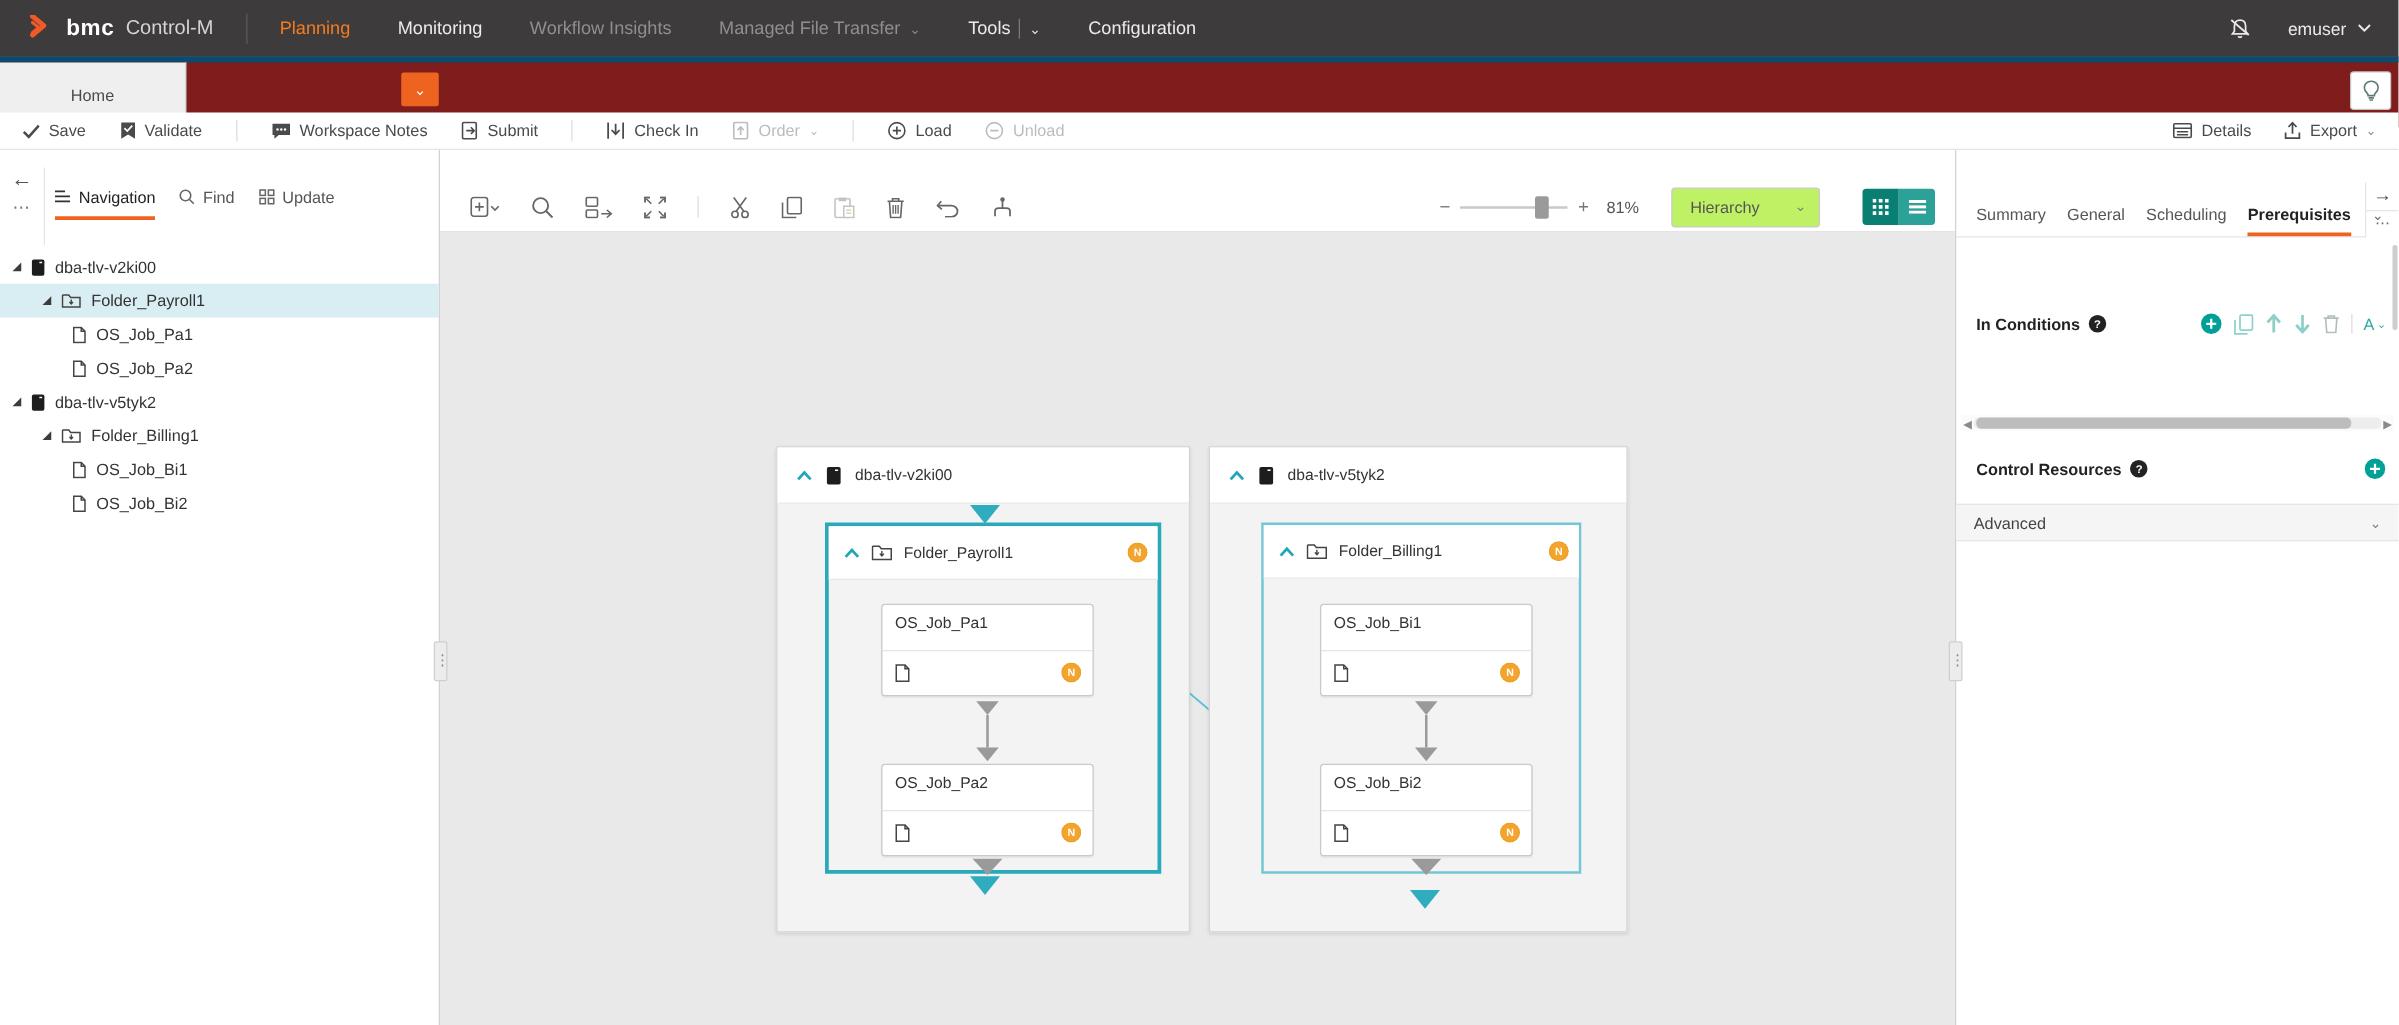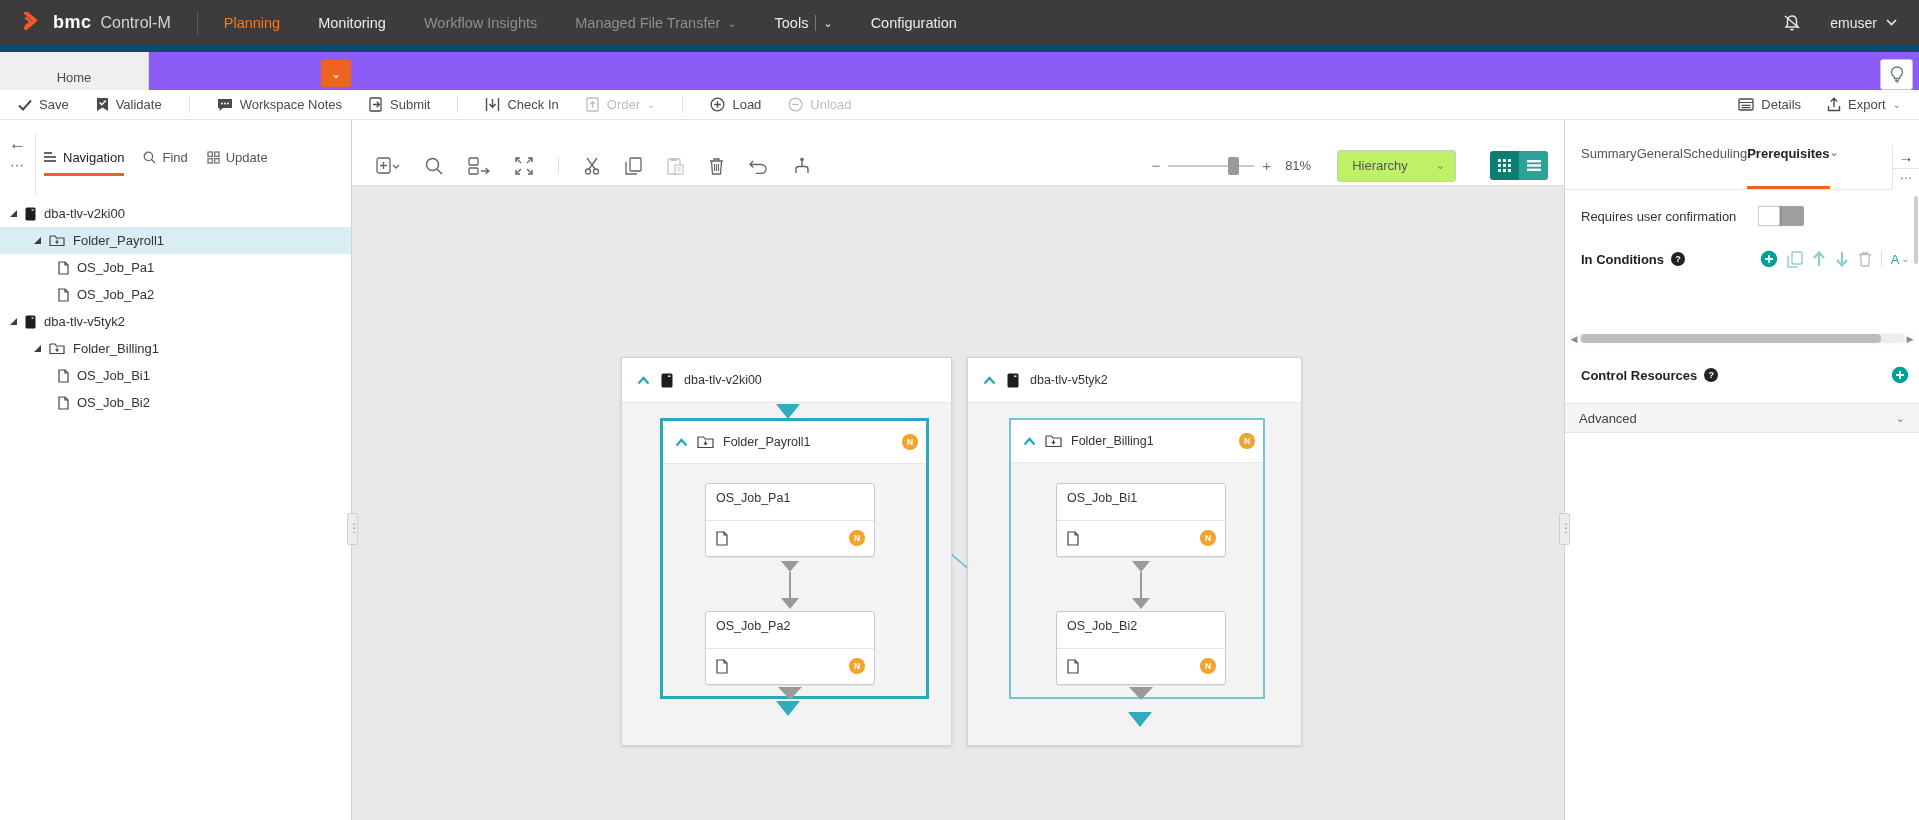--- a/index.html
+++ b/index.html
@@ -16,21 +16,21 @@
   .menu{display:flex;gap:38px;align-items:center}
   .mi{font-size:14.5px;color:#ececec;cursor:pointer;display:flex;align-items:center;gap:7px}
   .mi.active{color:#f47b20}
   .mi.dis{color:#8f8f8f}
   .mi .dchev{font-size:11px;margin-top:2px}
   .mi .tdiv{width:1px;height:16px;background:#7a7a7a}
   .tb-right{margin-left:auto;display:flex;align-items:center;gap:28px;color:#ececec}
   .userbox{display:flex;align-items:center;gap:9px;font-size:14px}
 
   
-  .tabbar{position:absolute;top:45px;left:0;right:0;height:57px;background:#8b5cf6;border-top:7px solid #0c4a6e;box-sizing:border-box}
+  .tabbar{position:absolute;top:45px;left:0;right:0;height:57px;background:#7f1d1d;border-top:5px solid #0c4a6e;box-sizing:border-box}
   .tab{position:absolute;top:0;bottom:0;display:flex;align-items:center;justify-content:center;font-size:13px;color:#4a4a4a}
   .tab.home{left:0;width:148px;background:#efefef;border-right:1px solid #d6d6d6}
   .tab.work{left:149px;width:163px;background:#fff;gap:15px;color:#333}
   .tab .x{color:#8a8a8a;font-size:11px}
   .newtab{position:absolute;left:321px;top:8px;width:30px;height:27px;background:#ee6320;border-radius:2px;color:#fff;display:flex;align-items:center;justify-content:center;font-size:12px}
   .pinbtn{position:absolute;right:6px;top:7px;width:31px;height:29px;background:#fff;border:1px solid #c6c6c6;border-radius:3px;display:flex;align-items:center;justify-content:center}
 
   
   .mtb{position:absolute;top:90px;left:0;right:0;height:30px;background:#fff;border-bottom:1px solid #e3e3e3;display:flex;align-items:center;padding:0 18px;box-sizing:border-box;gap:27px}
   .it{display:flex;align-items:center;gap:7px;color:#4a4a4a;font-size:13px;cursor:pointer;white-space:nowrap}
@@ -84,21 +84,21 @@
   .jf{height:34px;display:flex;align-items:center;justify-content:space-between;padding:0 9px 0 10px}
   .nbadge{width:16px;height:16px;border-radius:50%;background:#f3a42c;color:#fff;font-size:8.5px;font-weight:bold;display:flex;align-items:center;justify-content:center;flex:none;border:1px dotted #e49a22;box-sizing:border-box}
   .tri{width:0;height:0;position:absolute}
   .tri.teal{border-left:12px solid transparent;border-right:12px solid transparent;border-top:15px solid #2fadbe}
   .tri.gsm{border-left:9px solid transparent;border-right:9px solid transparent;border-top:11px solid #9a9a9a}
   .tri.gbig{border-left:12px solid transparent;border-right:12px solid transparent;border-top:13px solid #9a9a9a}
   .stem{position:absolute;width:2px;background:#9a9a9a}
 
   
   .panel{width:355px;min-width:355px;background:#fff;border-left:1px solid #d2d2d2;box-sizing:border-box;position:relative}
-  .ptabs{position:absolute;top:26px;left:0;right:27px;height:44px;border-bottom:1px solid #e6e6e6;display:flex;padding-left:16px;box-sizing:border-box}
+  .ptabs{position:absolute;top:26px;left:0;right:27px;height:44px;border-bottom:1px solid #e6e6e6;display:flex;align-items:flex-end;gap:17px;padding-left:16px;box-sizing:border-box}
   .ptab{color:#555;font-size:13px;padding-bottom:10px;cursor:pointer;white-space:nowrap}
   .ptab.act{color:#222;font-weight:bold;border-bottom:3px solid #ee6320;padding-bottom:7px}
   .ptabs .dchev{color:#666;font-size:11px;padding-bottom:10px;cursor:pointer}
   .pcorner{position:absolute;top:26px;right:0;width:27px;height:44px;border-left:1px solid #e6e6e6;box-sizing:border-box;text-align:center}
   .pcorner .fw{font-size:15px;color:#444;line-height:22px;border-bottom:1px solid #e6e6e6;display:block;cursor:pointer}
   .pcorner .el{font-size:12px;color:#666;line-height:18px;cursor:pointer}
   .prow{position:absolute;left:16px;right:10px;display:flex;align-items:center}
   .toggle{width:46px;height:20px;background:#9e9e9e;border-radius:2px;position:relative;cursor:pointer;flex:none}
   .knob{position:absolute;left:0;top:0;width:22px;height:20px;background:#fff;border:1px solid #cfcfcf;border-radius:2px;box-sizing:border-box;box-shadow:1px 0 2px rgba(0,0,0,.2)}
   .qbadge{width:14px;height:14px;border-radius:50%;background:#222;color:#fff;font-size:9px;font-weight:bold;display:flex;align-items:center;justify-content:center;margin-left:7px;flex:none}
@@ -587,26 +587,20 @@
         <span class="ptab">General</span>
         <span class="ptab">Scheduling</span>
         <span class="ptab act">Prerequisites</span>
         <span class="dchev">⌄</span>
       </div>
       <div class="pcorner">
         <span class="fw">→</span>
         <span class="el">⋯</span>
       </div>
 
-      <div class="prow" style="top:86px;gap:22px">
-        <span>Requires user confirmation</span>
-        <span class="toggle">
-            <span class="knob"></span>
-          </span>
-      </div>
 
       <div class="prow" style="top:130px">
         <span class="bold">In Conditions</span>
         <span class="qbadge">?</span>
         <span class="icoset">
           <svg width="18" height="18" viewBox="0 0 18 18">
               <circle cx="9" cy="9" r="8.2" fill="#00a096"></circle>
               <path d="M9 5 V13 M5 9 H13" stroke="#fff" stroke-width="1.8"></path>
             </svg>
           <svg width="16" height="17" viewBox="0 0 16 17">

